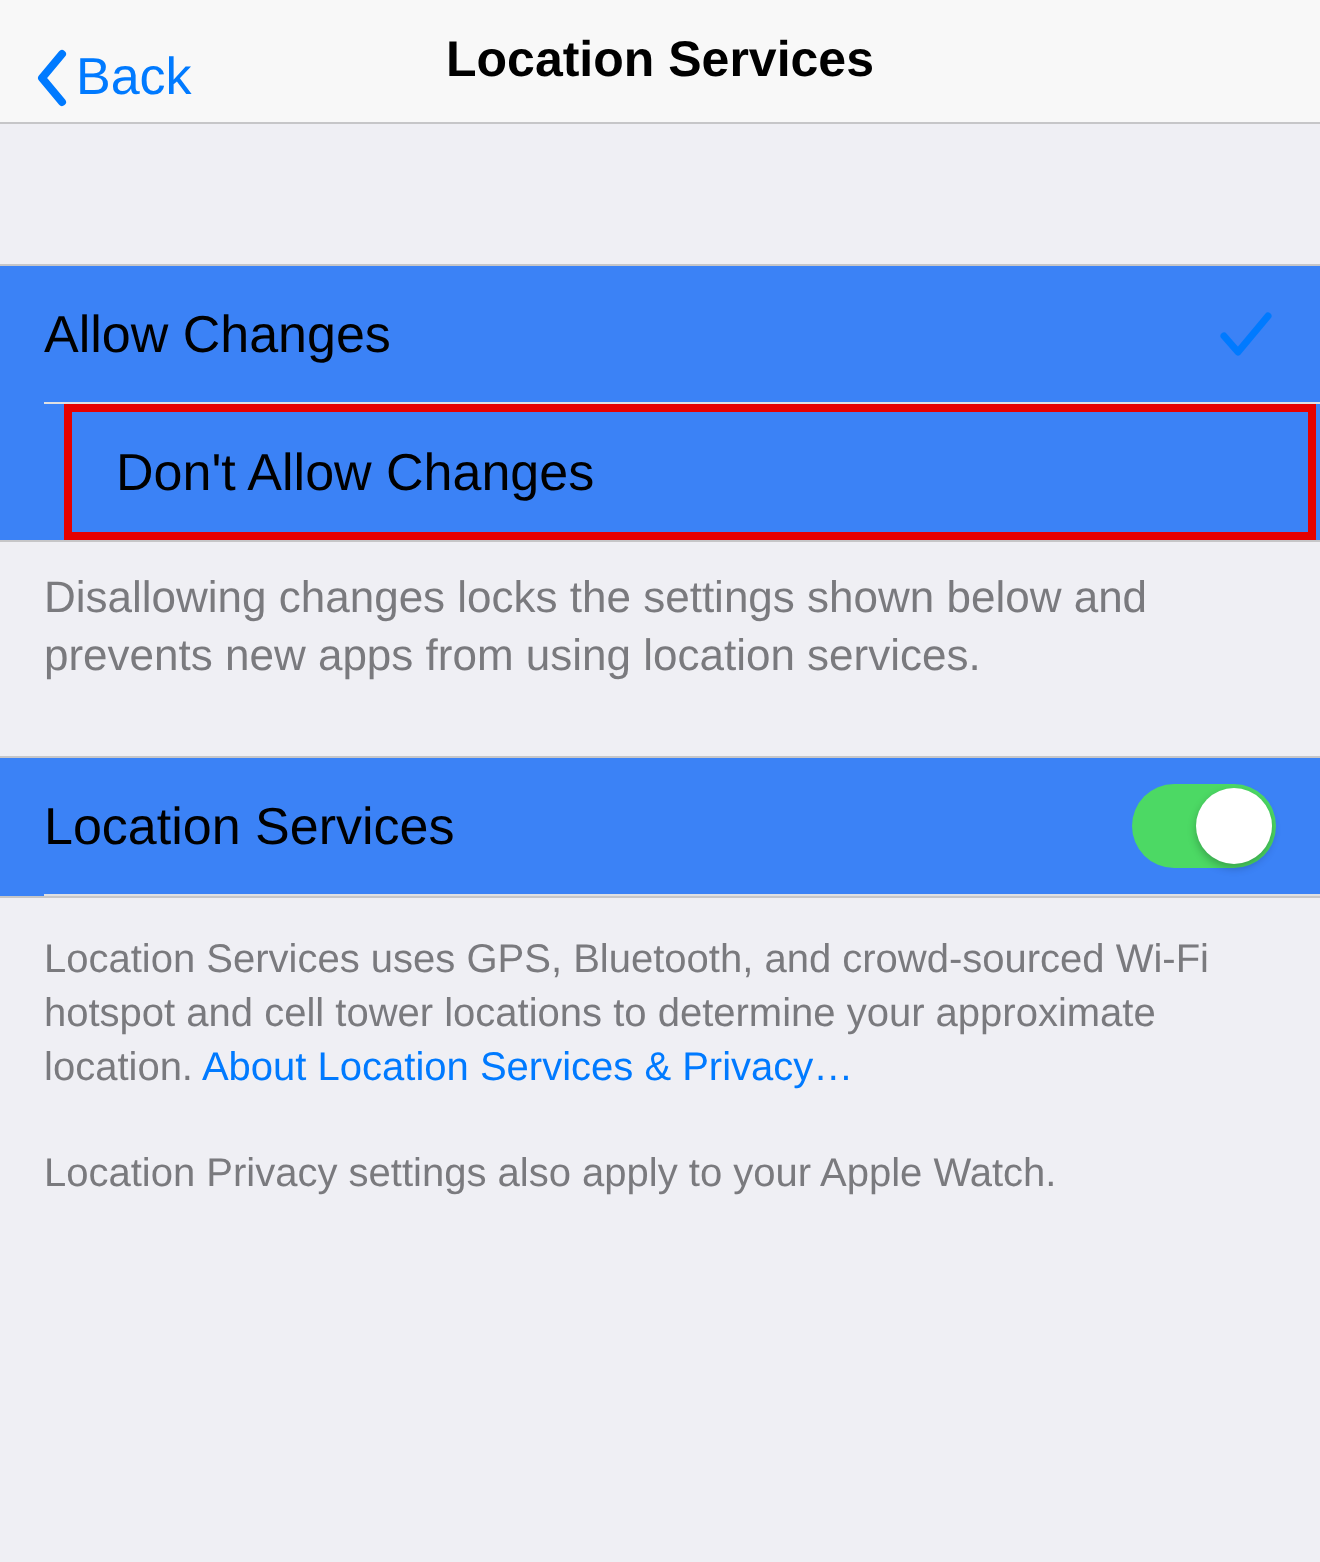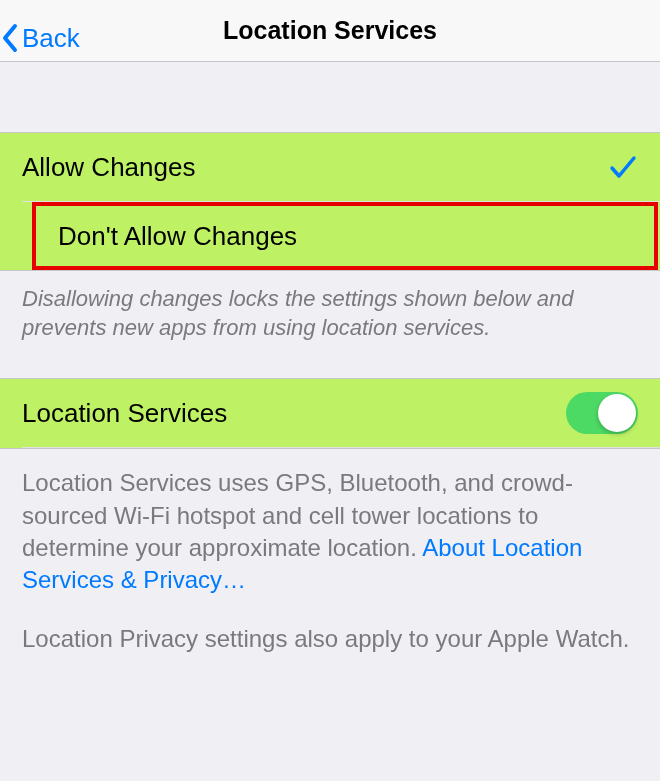--- a/index.html
+++ b/index.html
@@ -18,24 +18,24 @@
     .navbar {
       background: #f8f8f8;
       height: 62px;
       border-bottom: 1px solid #c6c6c8;
       display: flex;
       align-items: center;
       position: relative;
     }
     .back-button {
       display: flex;
-      align-items: flex-start;
+      align-items: flex-end;
       color: #007aff;
       font-size: 26px;
-      padding-left: 0;
+      padding-left: 16px;
       gap: 2px;
       margin-top: 16px;
     }
     .chevron-back {
       width: 20px;
       height: 30px;
       display: inline-block;
     }
     .chevron-back svg {
       display: block;
@@ -45,21 +45,21 @@
       left: 50%;
       transform: translateX(-50%);
       font-size: 25px;
       font-weight: 600;
       color: #000;
     }
     .spacer-top {
       height: 70px;
     }
     .group {
-      background: #bef264;
+      background: #3b82f6;
       border-top: 1px solid #c6c6c8;
       border-bottom: 1px solid #c6c6c8;
     }
     .cell {
       min-height: 68px;
       display: flex;
       align-items: center;
       padding: 0 22px;
       position: relative;
     }
@@ -80,21 +80,20 @@
     .highlight-box {
       border: 4px solid #e60000;
       margin-right: 2px;
       margin-left: 32px;
     }
     .footer-text {
       padding: 14px 22px 22px 22px;
       font-size: 22px;
       line-height: 1.3;
       color: #7a7a7e;
-      font-style: italic;
     }
     .spacer-mid {
       height: 14px;
     }
     .toggle {
       margin-left: auto;
       width: 72px;
       height: 42px;
       background: #4cd964;
       border-radius: 21px;
@@ -111,21 +110,21 @@
       box-shadow: 0 2px 4px rgba(0,0,0,0.25);
     }
     .disclosure {
       margin-left: auto;
       color: #c7c7cc;
       width: 18px;
       height: 28px;
     }
     .footer-para {
       padding: 18px 22px 18px 22px;
-      font-size: 24px;
+      font-size: 20px;
       line-height: 1.35;
       color: #7a7a7e;
     }
     .link {
       color: #007aff;
     }
   </style>
 </head>
 <body>
 

